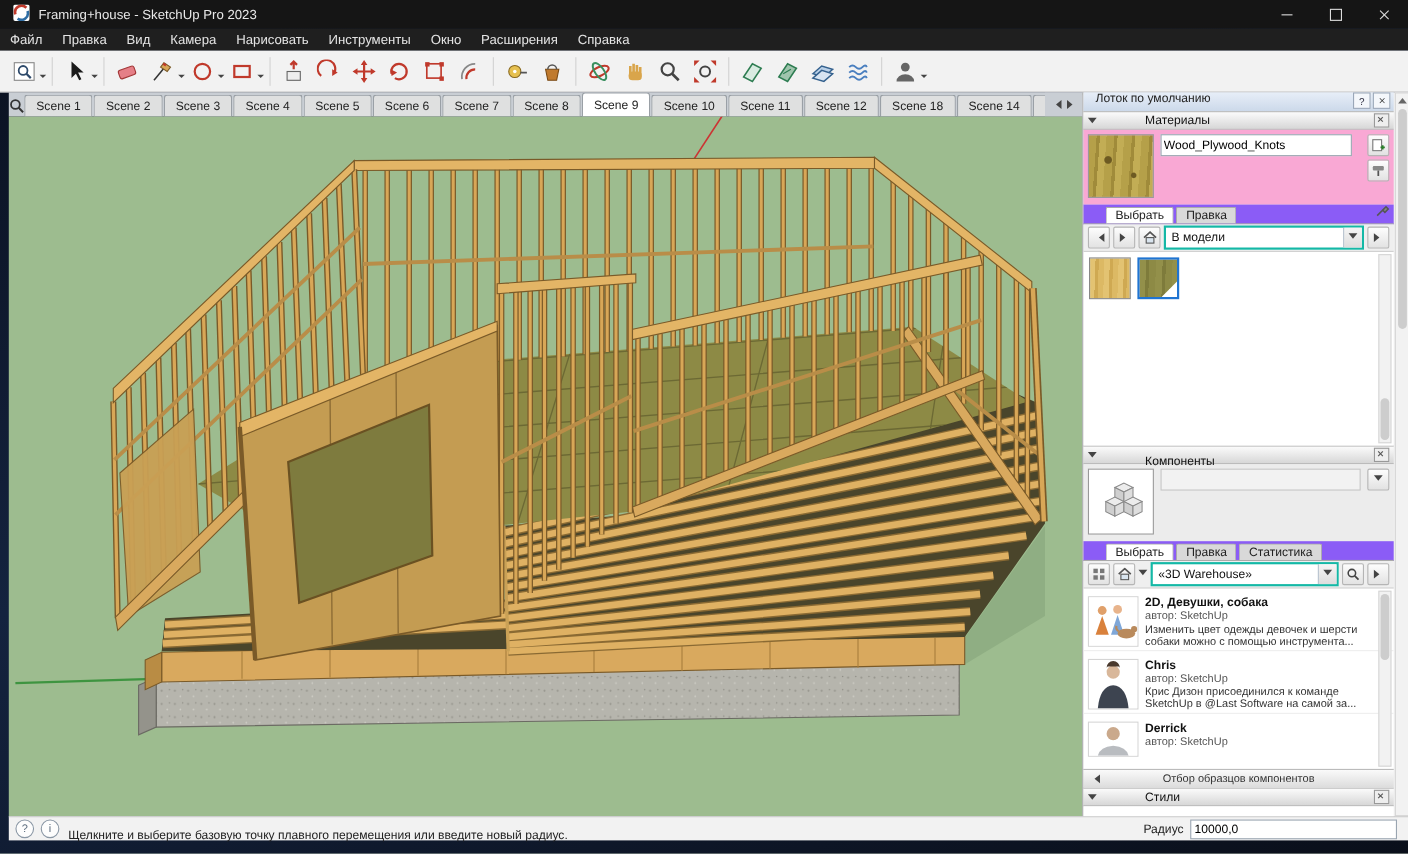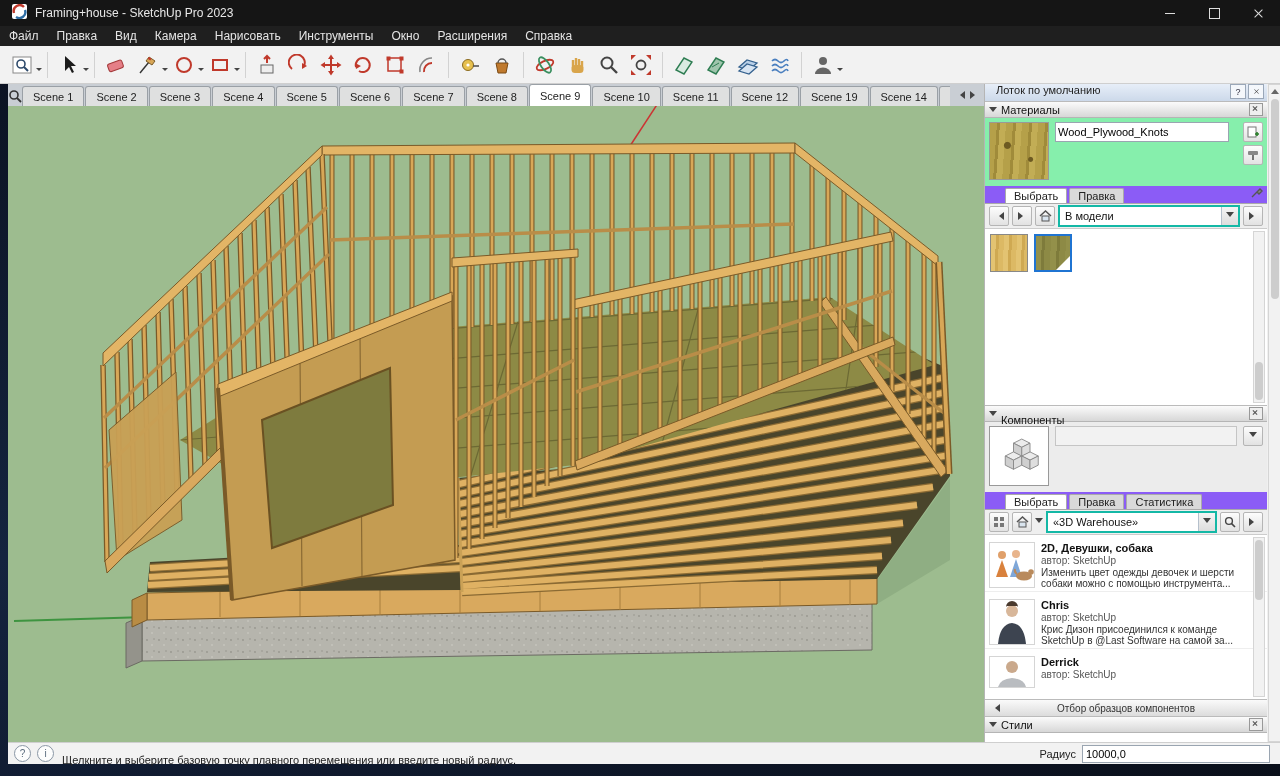--- a/index.html
+++ b/index.html
@@ -34,21 +34,21 @@
   .tri-l{width:0;height:0;border:4px solid transparent;border-right:5px solid #444;}
   .tri-r{width:0;height:0;border:4px solid transparent;border-left:5px solid #444;}
   .tri-d{width:0;height:0;border:4px solid transparent;border-top:5px solid #444;margin-top:4px;}
   
   #viewport{left:8px;top:106px;width:976px;height:636px;background:#9dbc8f;overflow:hidden;}
   
   #tray{left:984px;top:84px;width:296px;height:658px;background:#f0f0f0;box-sizing:border-box;border-left:1px solid #b5b5b5;}
   #tray-inner{position:absolute;left:0;top:0;width:282px;height:658px;}
   #tray-header{height:17px;background:linear-gradient(#e7eef8,#ccd9ea);display:flex;align-items:flex-start;font-size:11px;color:#222;padding-left:11px;}
   .tray-hbtn{width:14px;height:13px;border:1px solid #9aa7b8;background:#f4f7fb;font-size:9px;display:flex;align-items:center;justify-content:center;margin-left:2px;color:#334;}
-  .sec-header{height:15px;background:linear-gradient(#fbfbfb,#d7d7d7);border-top:1px solid #bbb;border-bottom:1px solid #b5b5b5;display:flex;align-items:center;font-size:11px;color:#111;padding:0 4px;}
+  .sec-header{height:15px;background:linear-gradient(#fbfbfb,#d7d7d7);border-top:1px solid #bbb;border-bottom:1px solid #b5b5b5;display:flex;align-items:center;font-size:11px;color:#111;padding:0 4px;gap:40px;}
   .sec-x{margin-left:auto;width:12px;height:11px;border:1px solid #999;background:#eee;position:relative;}
   .sec-x:before{content:"";position:absolute;left:2px;top:4px;width:6px;height:1px;background:#555;transform:rotate(45deg);}
   .sec-x:after{content:"";position:absolute;left:2px;top:4px;width:6px;height:1px;background:#555;transform:rotate(-45deg);}
   .tab-row{height:17px;display:flex;align-items:flex-end;border-bottom:1px solid #aaa;background:#8b5cf6;padding-left:20px;text-align:center;}
   .ptab{font-size:11px;color:#222;padding:1px 8px;border:1px solid #aaa;border-bottom:none;background:#d9d9d9;border-radius:2px 2px 0 0;margin-right:2px;}
   .ptab.active{background:#fff;}
   .nav-row{height:24px;display:flex;align-items:center;padding:0 4px;background:#efefef;gap:3px;}
   .nav-btn{width:18px;height:18px;border:1px solid #b5b5b5;background:linear-gradient(#fdfdfd,#e2e2e2);display:flex;align-items:center;justify-content:center;border-radius:2px;}
   .combo{flex:1;height:18px;border:2px solid #14b8a6;background:#fff;font-size:11px;display:flex;align-items:center;padding-left:5px;color:#111;position:relative;}
   .combo .dd{position:absolute;right:0;top:0;width:16px;height:100%;background:linear-gradient(#f5f5f5,#ddd);border-left:1px solid #b5c0cc;display:flex;align-items:center;justify-content:center;}
@@ -278,21 +278,21 @@
   <span class="scene-tab">Scene 3</span>
   <span class="scene-tab">Scene 4</span>
   <span class="scene-tab">Scene 5</span>
   <span class="scene-tab">Scene 6</span>
   <span class="scene-tab">Scene 7</span>
   <span class="scene-tab">Scene 8</span>
   <span class="scene-tab active">Scene 9</span>
   <span class="scene-tab">Scene 10</span>
   <span class="scene-tab">Scene 11</span>
   <span class="scene-tab">Scene 12</span>
-  <span class="scene-tab">Scene 19</span>
+  <span class="scene-tab">Scene 18</span>
   <span class="scene-tab">Scene 14</span>
   <span class="scene-tab">Scen</span>
   <div id="tab-scroll">
     <div class="tab-arrow">
         <span class="tri-l"></span>
       </div>
     <div class="tab-arrow">
         <span class="tri-r"></span>
       </div>
   </div>
@@ -418,21 +418,21 @@
             <span class="win-x" style="transform:scale(.55);filter:invert(1);"></span>
           </span>
       </span>
     </div>
 
     <div class="sec-header">
       <span class="tri-d"></span>
       <span style="margin-left:4px;">Материалы</span>
       <span class="sec-x"></span>
     </div>
-    <div style="height:68px;background:#86efac;display:flex;padding:4px;box-sizing:border-box;gap:6px;">
+    <div style="height:68px;background:#f9a8d4;display:flex;padding:4px;box-sizing:border-box;gap:6px;">
       <div class="wood-knots" style="width:58px;height:56px;border:1px solid #999;"></div>
       <div style="flex:1;">
         <input style="width: 168px; height: 16px; border: 1px solid rgb(154, 165, 177); font-size: 11px; font-family: &quot;Liberation Sans&quot;, sans-serif;" value="Wood_Plywood_Knots">
       </div>
       <div style="display:flex;flex-direction:column;gap:3px;">
         <div class="nav-btn">
             <svg width="12" height="12">
               <rect x="1" y="1" width="8" height="10" fill="#fff" stroke="#777"></rect>
               <path d="M8,8 h4 M10,6 v4" stroke="#2a7f2a" stroke-width="1.6"></path>
             </svg>

